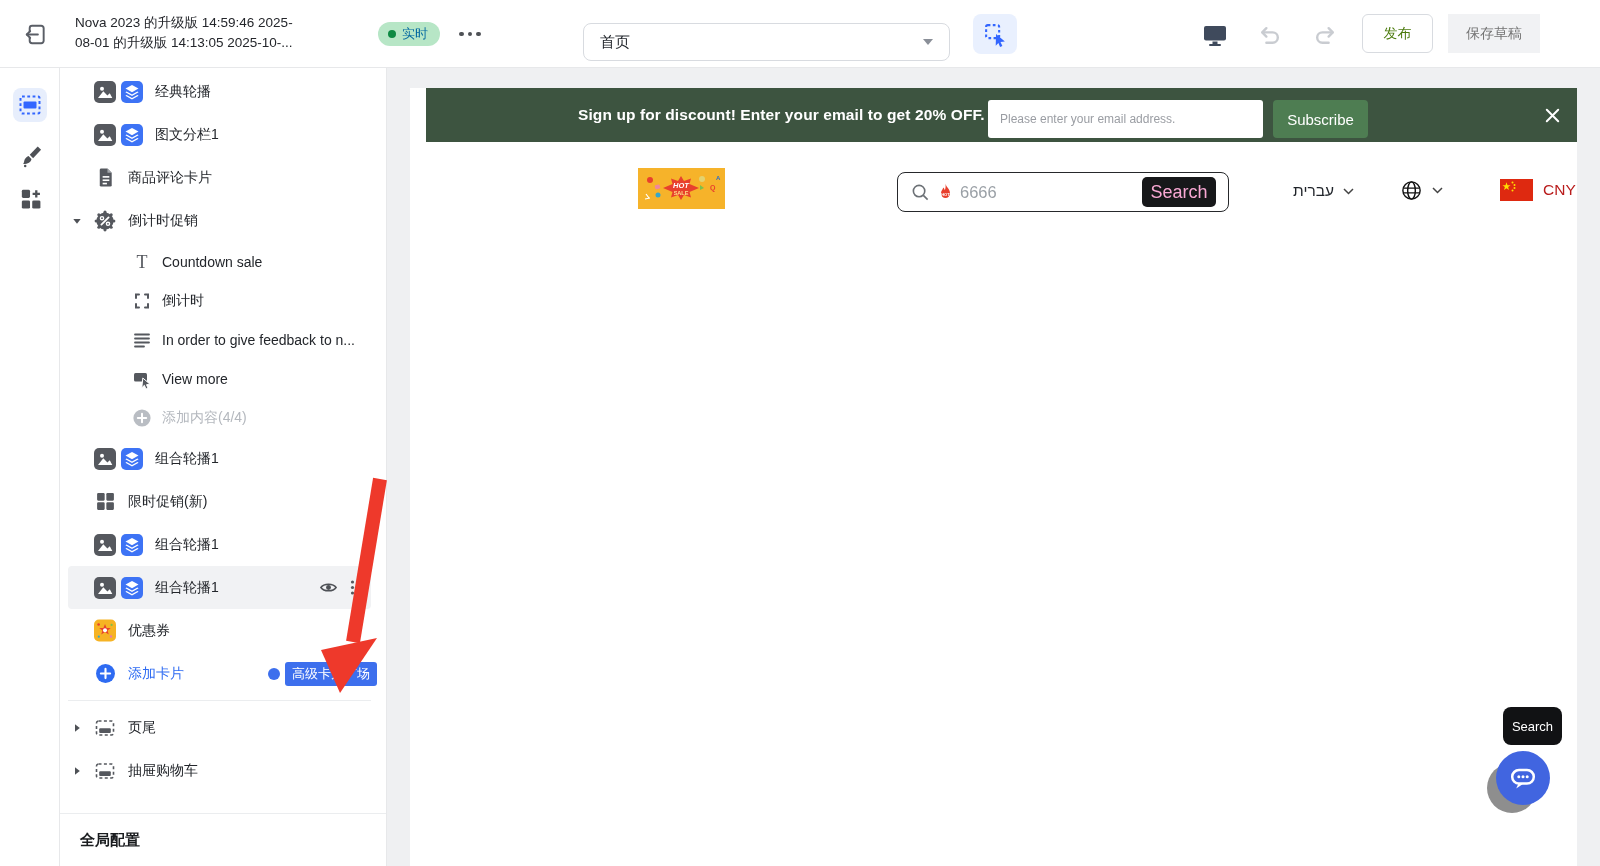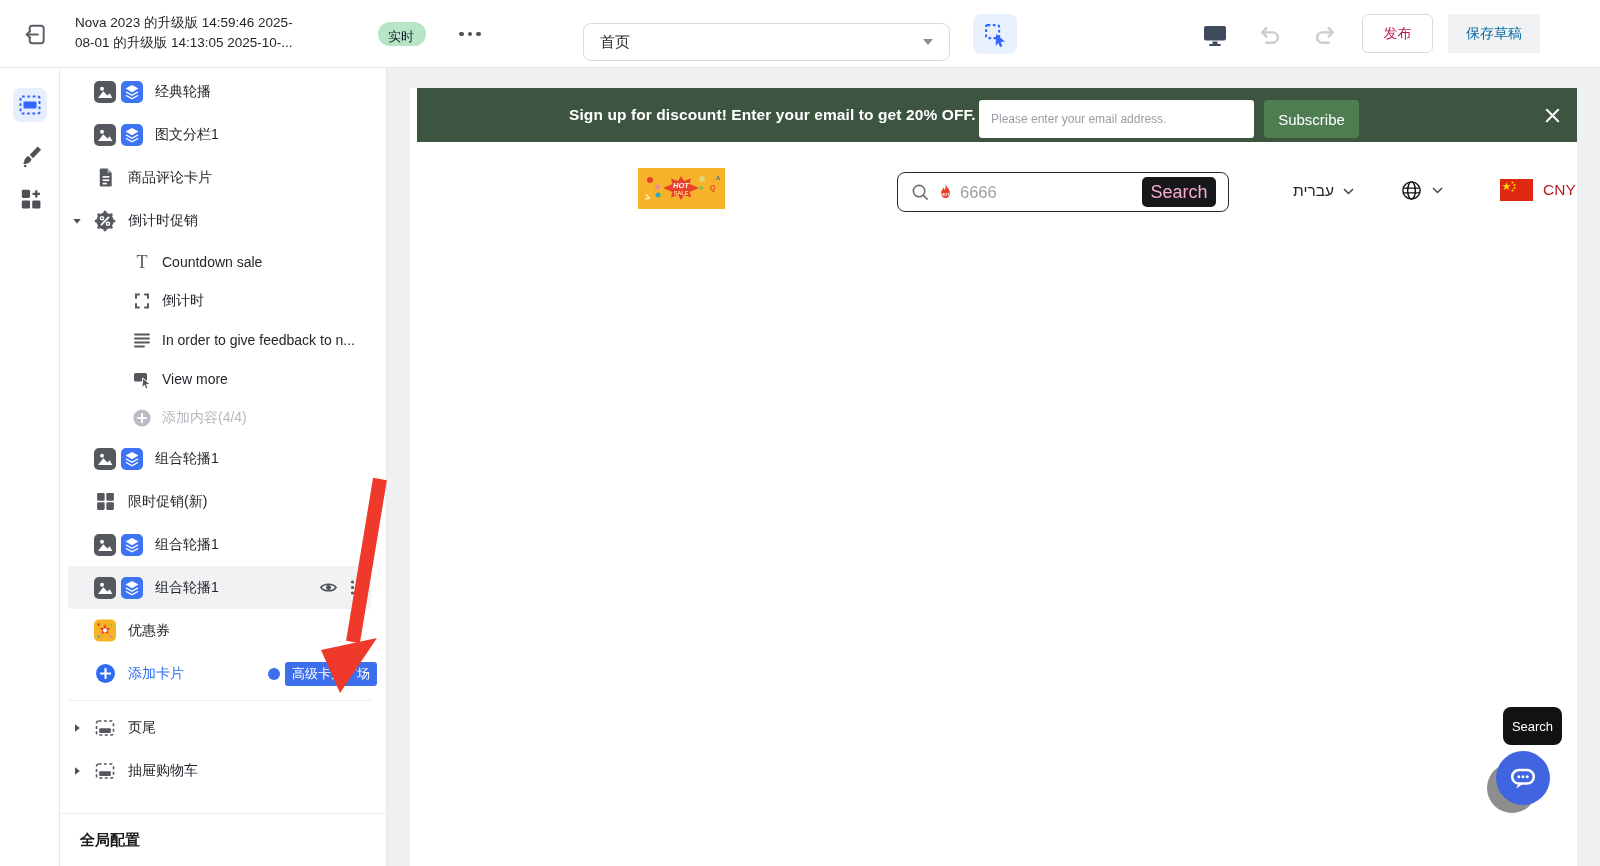--- a/index.html
+++ b/index.html
@@ -4,32 +4,32 @@
 <style>
   * { margin:0; padding:0; box-sizing:border-box; }
   html,body { width:1600px; height:866px; }
   body { font-family:"Liberation Sans","DejaVu Sans",sans-serif; background:#fff; }
   .app { position:relative; width:1600px; height:866px; overflow:hidden; background:#fff; }
 
   
   .topbar { position:absolute; left:0; top:0; width:1600px; height:68px; background:#fff; border-bottom:1px solid #e7e8ea; z-index:10; }
   .back-btn { position:absolute; left:18px; top:18px; width:32px; height:32px; display:flex; align-items:center; justify-content:center; cursor:pointer; }
   .doc-title { position:absolute; left:75px; top:13px; width:292px; font-size:13.5px; line-height:20px; color:#24262b; font-weight:500; }
-  .live-badge { position:absolute; left:378px; top:22px; height:24px; padding:0 12px 0 10px; border-radius:12px; background:#b7e6c6; display:flex; align-items:center; gap:6px; font-size:13px; color:#0f172a;flex-direction:column; }
+  .live-badge { position:absolute; left:378px; top:22px; height:24px; padding:0 12px 0 10px; border-radius:12px; background:#b7e6c6; display:flex; align-items:center; gap:6px; font-size:13px; color:#0369a1; }
   .live-dot { width:8px; height:8px; border-radius:50%; background:#0e8a43; }
   .more-dots { position:absolute; left:456px; top:24px; width:28px; height:20px; display:flex; align-items:center; justify-content:center; gap:4px; cursor:pointer; }
   .more-dots i { width:4.5px; height:4.5px; border-radius:50%; background:#4e5156; }
   .page-select { position:absolute; left:583px; top:15px; width:367px; height:38px; border:1px solid #d8dbe0; border-radius:8px; background:#fff; display:flex; align-items:center; padding:0 16px; font-size:15px; color:#1f2329; cursor:pointer;margin-top:8px; }
   .page-select .caret { margin-left:auto; width:0; height:0; border-left:5px solid transparent; border-right:5px solid transparent; border-top:6px solid #8a8f98; }
   .select-tool { position:absolute; left:973px; top:14px; width:44px; height:40px; background:#e9f0fe; border-radius:8px; display:flex; align-items:center; justify-content:center; cursor:pointer; }
   .tb-icon { position:absolute; top:22px; width:26px; height:26px; display:flex; align-items:center; justify-content:center; cursor:pointer; }
   .monitor { left:1202px; }
   .undo { left:1256px; } .redo { left:1312px; }
-  .publish-btn { position:absolute; left:1362px; top:14px; width:71px; height:39px; background:#fff; border:1px solid #d8dbe0; border-radius:6px; font-size:14px; color:#be185d; display:flex; align-items:center; justify-content:center; cursor:pointer; }
-  .save-btn { position:absolute; left:1448px; top:14px; width:92px; height:39px; background:#f1f2f4; border:none; border-radius:0; font-size:14px; color:#0369a1; display:flex; align-items:center; justify-content:center; }
+  .publish-btn { position:absolute; left:1362px; top:14px; width:71px; height:39px; background:#fff; border:1px solid #d8dbe0; border-radius:6px; font-size:14px; color:#4d7c0f; display:flex; align-items:center; justify-content:center; cursor:pointer; }
+  .save-btn { position:absolute; left:1448px; top:14px; width:92px; height:39px; background:#f1f2f4; border:none; border-radius:0; font-size:14px; color:#737373; display:flex; align-items:center; justify-content:center; }
 
   
   .rail { position:absolute; left:0; top:68px; width:60px; bottom:0; background:#fff; border-right:1px solid #e7e8ea; z-index:9; }
   .rail-item { position:absolute; left:13px; width:34px; height:34px; border-radius:8px; display:flex; align-items:center; justify-content:center; cursor:pointer; }
   .rail-item.active { background:#e7eefc; }
 
   
   .panel { position:absolute; left:60px; top:68px; width:327px; bottom:0; background:#fff; border-right:1px solid #e7e8ea; z-index:8; }
   .tree { position:absolute; top:0; left:0; right:0; bottom:53px; padding-top:2px; overflow:hidden; }
   .tree-row { display:flex; align-items:center; font-size:14px; color:#23262b; cursor:pointer; }
@@ -46,21 +46,21 @@
   .row-controls { margin-left:auto; display:flex; align-items:center; gap:11px; padding-right:9px; }
   .tip-wrap { margin-left:auto; display:flex; align-items:center; padding-right:9px; }
   .tip-dot { width:12px; height:12px; border-radius:50%; background:#3d6fed; margin-right:5px; }
   .tip-box { background:#3d6fed; color:#fff; font-size:13px; padding:3px 7px; border-radius:3px; white-space:nowrap; }
   .tree-divider { height:1px; background:#ebedef; margin:5px 15px 5px 8px; }
   .panel-footer { position:absolute; left:0; right:0; bottom:0; height:53px; border-top:1px solid #ebedef; background:#fff; display:flex; align-items:center; padding-left:20px; font-size:15px; font-weight:700; color:#1a1c1f; cursor:pointer; }
 
   
   .stage { position:absolute; left:387px; top:68px; right:0; bottom:0; background:#eff0f2; }
   .canvas { position:absolute; left:23px; top:20px; right:23px; bottom:0; background:#fff; }
-  .banner { position:absolute; left:7px; top:0; right:0; height:54px; background:#3d5440; }
+  .banner { position:absolute; left:16px; top:0; right:0; height:54px; background:#3d5440; }
   .banner-text { position:absolute; left:152px; top:50%; transform:translateY(-50%); color:#fff; font-size:15.5px; font-weight:600; letter-spacing:.1px; }
   .banner-input { position:absolute; left:562px; top:12px; width:275px; height:38px; border:none; border-radius:3px; background:#fff; padding:0 12px; font-size:12px; color:#333; font-family:inherit; }
   .banner-input::placeholder { color:#9a9da3; }
   .banner-sub { position:absolute; left:847px; top:12px; width:95px; height:38px; background:#4e7d52; color:#fff; border:none; border-radius:4px; font-size:15px; font-family:inherit; cursor:pointer; }
   .banner-x { position:absolute; right:14px; top:50%; transform:translateY(-50%); width:22px; height:22px; display:flex; align-items:center; justify-content:center; cursor:pointer; }
 
   .logo { position:absolute; left:228px; top:80px; width:87px; height:41px; cursor:pointer; }
   .searchbox { position:absolute; left:487px; top:84px; width:332px; height:40px; border:1.6px solid #26282b; border-radius:8px; background:#fff; display:flex; align-items:center; padding-left:13px; }
   .searchbox input { border:none; outline:none; font-size:16.5px; color:#9aa0a6; width:140px; margin-left:7px; font-family:inherit; background:transparent; }
   .searchbox input::placeholder { color:#9aa0a6; }

